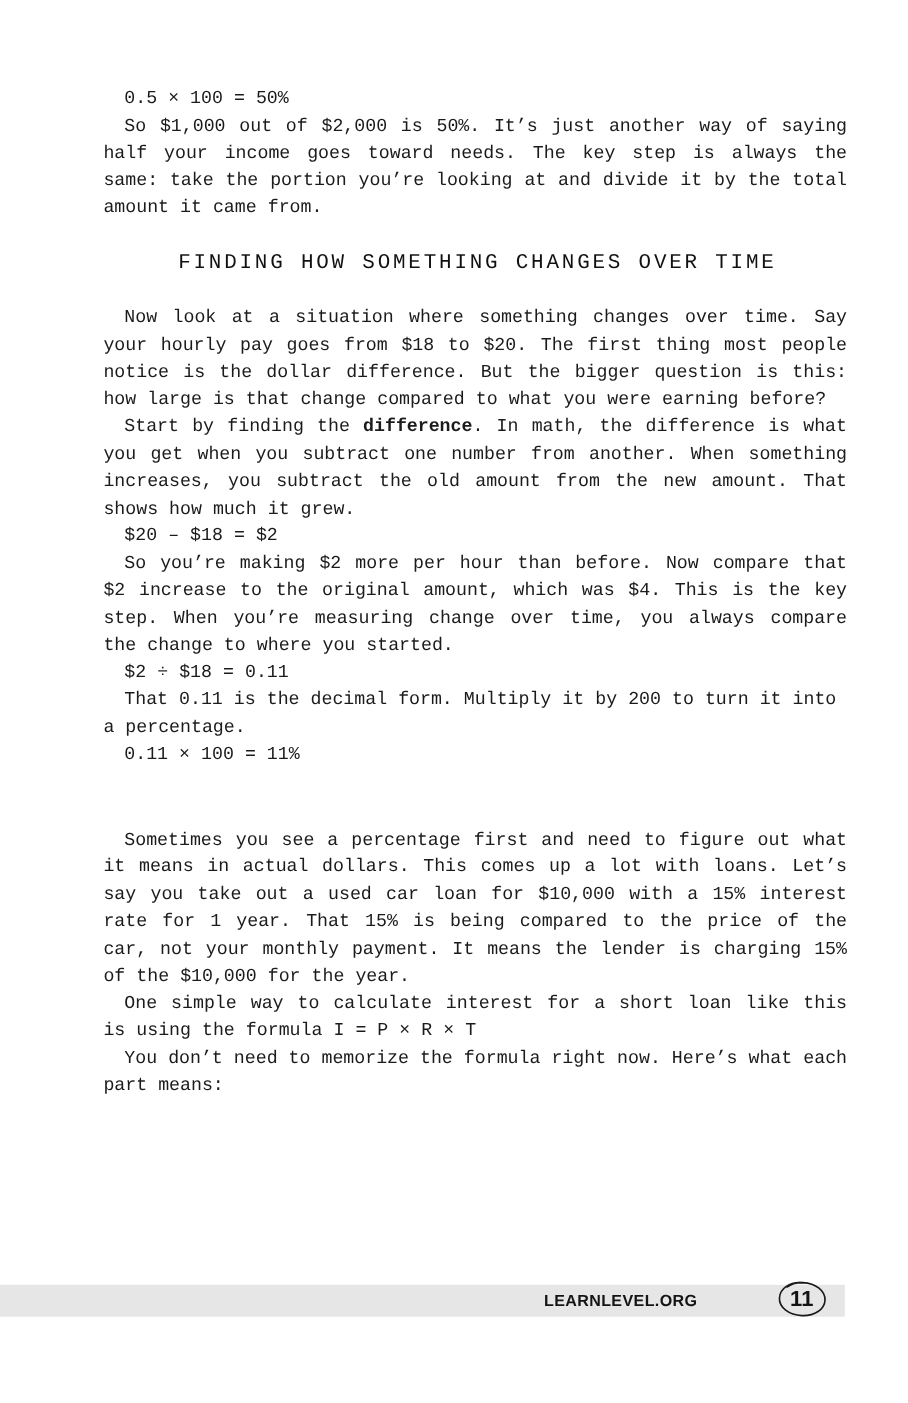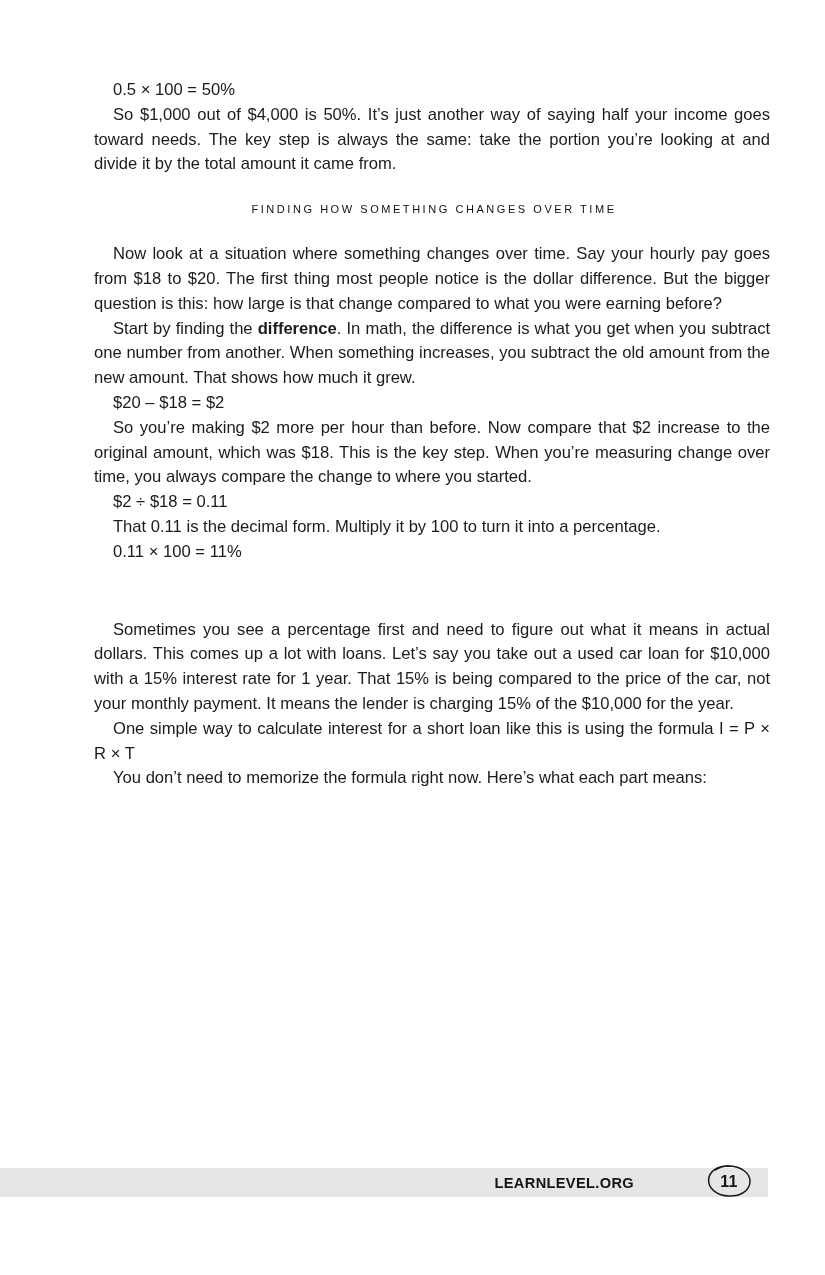--- a/index.html
+++ b/index.html
@@ -20,20 +20,21 @@
   .page {
     position: absolute;
     inset: 0;
   }
 
   .text-column {
     position: absolute;
     left: 94px;
     top: 78px;
     width: 676px;
+    font-family: Liberation Mono, monospace;
   }
 
   p.body-par {
     margin: 0;
     font-size: 16.6px;
     line-height: 24.8px;
     text-align: justify;
     text-justify: inter-word;
     letter-spacing: -0.02px;
     word-spacing: 0.1px;
@@ -48,21 +49,21 @@
   p.nojustify {
     text-align: left;
   }
 
   .bold-term {
     font-weight: bold;
   }
 
   h2.section-heading {
     margin: 0;
-    font-size: 11px;
+    font-size: 19px;
     font-weight: 500;
     letter-spacing: 2.55px;
     text-align: center;
     text-transform: uppercase;
     color: #111111;
     padding-left: 4px;
   }
 
   .gap-before-heading { height: 26px; }
   .gap-after-heading  { height: 27px; }
@@ -112,50 +113,50 @@
   }
   .page-number-text {
     position: absolute;
     left: 0;
     top: 0;
     width: 58px;
     height: 50px;
     display: flex;
     align-items: center;
     justify-content: center;
-    font-size: 16px;
+    font-size: 20px;
     font-weight: bold;
     letter-spacing: 0.2px;
     color: #141414;
     padding-top: 1px;
     box-sizing: border-box;
   }
 </style>
 </head>
 <body>
 
 <div class="page">
 
   <div class="text-column">
 
     <p class="body-par indent nojustify">0.5 × 100 = 50%</p>
-    <p class="body-par indent">So $1,000 out of $4,000 is 50%. It’s just another way of saying half your income goes toward needs. The key step is always the same: take the portion you’re looking at and divide it by the total amount it came from.</p>
+    <p class="body-par indent">So $1,000 out of $2,000 is 50%. It’s just another way of saying half your income goes toward needs. The key step is always the same: take the portion you’re looking at and divide it by the total amount it came from.</p>
 
     <div class="gap-before-heading"></div>
     <h2 class="section-heading">Finding How Something Changes Over Time</h2>
     <div class="gap-after-heading"></div>
 
     <p class="body-par indent">Now look at a situation where something changes over time. Say your hourly pay goes from $18 to $20. The first thing most people notice is the dollar difference. But the bigger question is this: how large is that change compared to what you were earning before?</p>
 
     <p class="body-par indent"><span>Start by finding the </span><span class="bold-term">difference</span><span>. In math, the difference is what you get when you subtract one number from another. When something increases, you subtract the old amount from the new amount. That shows how much it grew.</span></p>
 
     <p class="body-par indent nojustify">$20 – $18 = $2</p>
-    <p class="body-par indent">So you’re making $2 more per hour than before. Now compare that $2 increase to the original amount, which was $18. This is the key step. When you’re measuring change over time, you always compare the change to where you started.</p>
+    <p class="body-par indent">So you’re making $2 more per hour than before. Now compare that $2 increase to the original amount, which was $4. This is the key step. When you’re measuring change over time, you always compare the change to where you started.</p>
     <p class="body-par indent nojustify">$2 ÷ $18 = 0.11</p>
-    <p class="body-par indent nojustify">That 0.11 is the decimal form. Multiply it by 100 to turn it into a percentage.</p>
+    <p class="body-par indent nojustify">That 0.11 is the decimal form. Multiply it by 200 to turn it into a percentage.</p>
     <p class="body-par indent nojustify">0.11 × 100 = 11%</p>
 
     <div class="gap-before-heading"></div>
     <div class="gap-after-heading"></div>
 
     <p class="body-par indent">Sometimes you see a percentage first and need to figure out what it means in actual dollars. This comes up a lot with loans. Let’s say you take out a used car loan for $10,000 with a 15% interest rate for 1 year. That 15% is being compared to the price of the car, not your monthly payment. It means the lender is charging 15% of the $10,000 for the year.</p>
     <p class="body-par indent">One simple way to calculate interest for a short loan like this is using the formula I = P × R × T</p>
     <p class="body-par indent">You don’t need to memorize the formula right now. Here’s what each part means:</p>
 
   </div>

